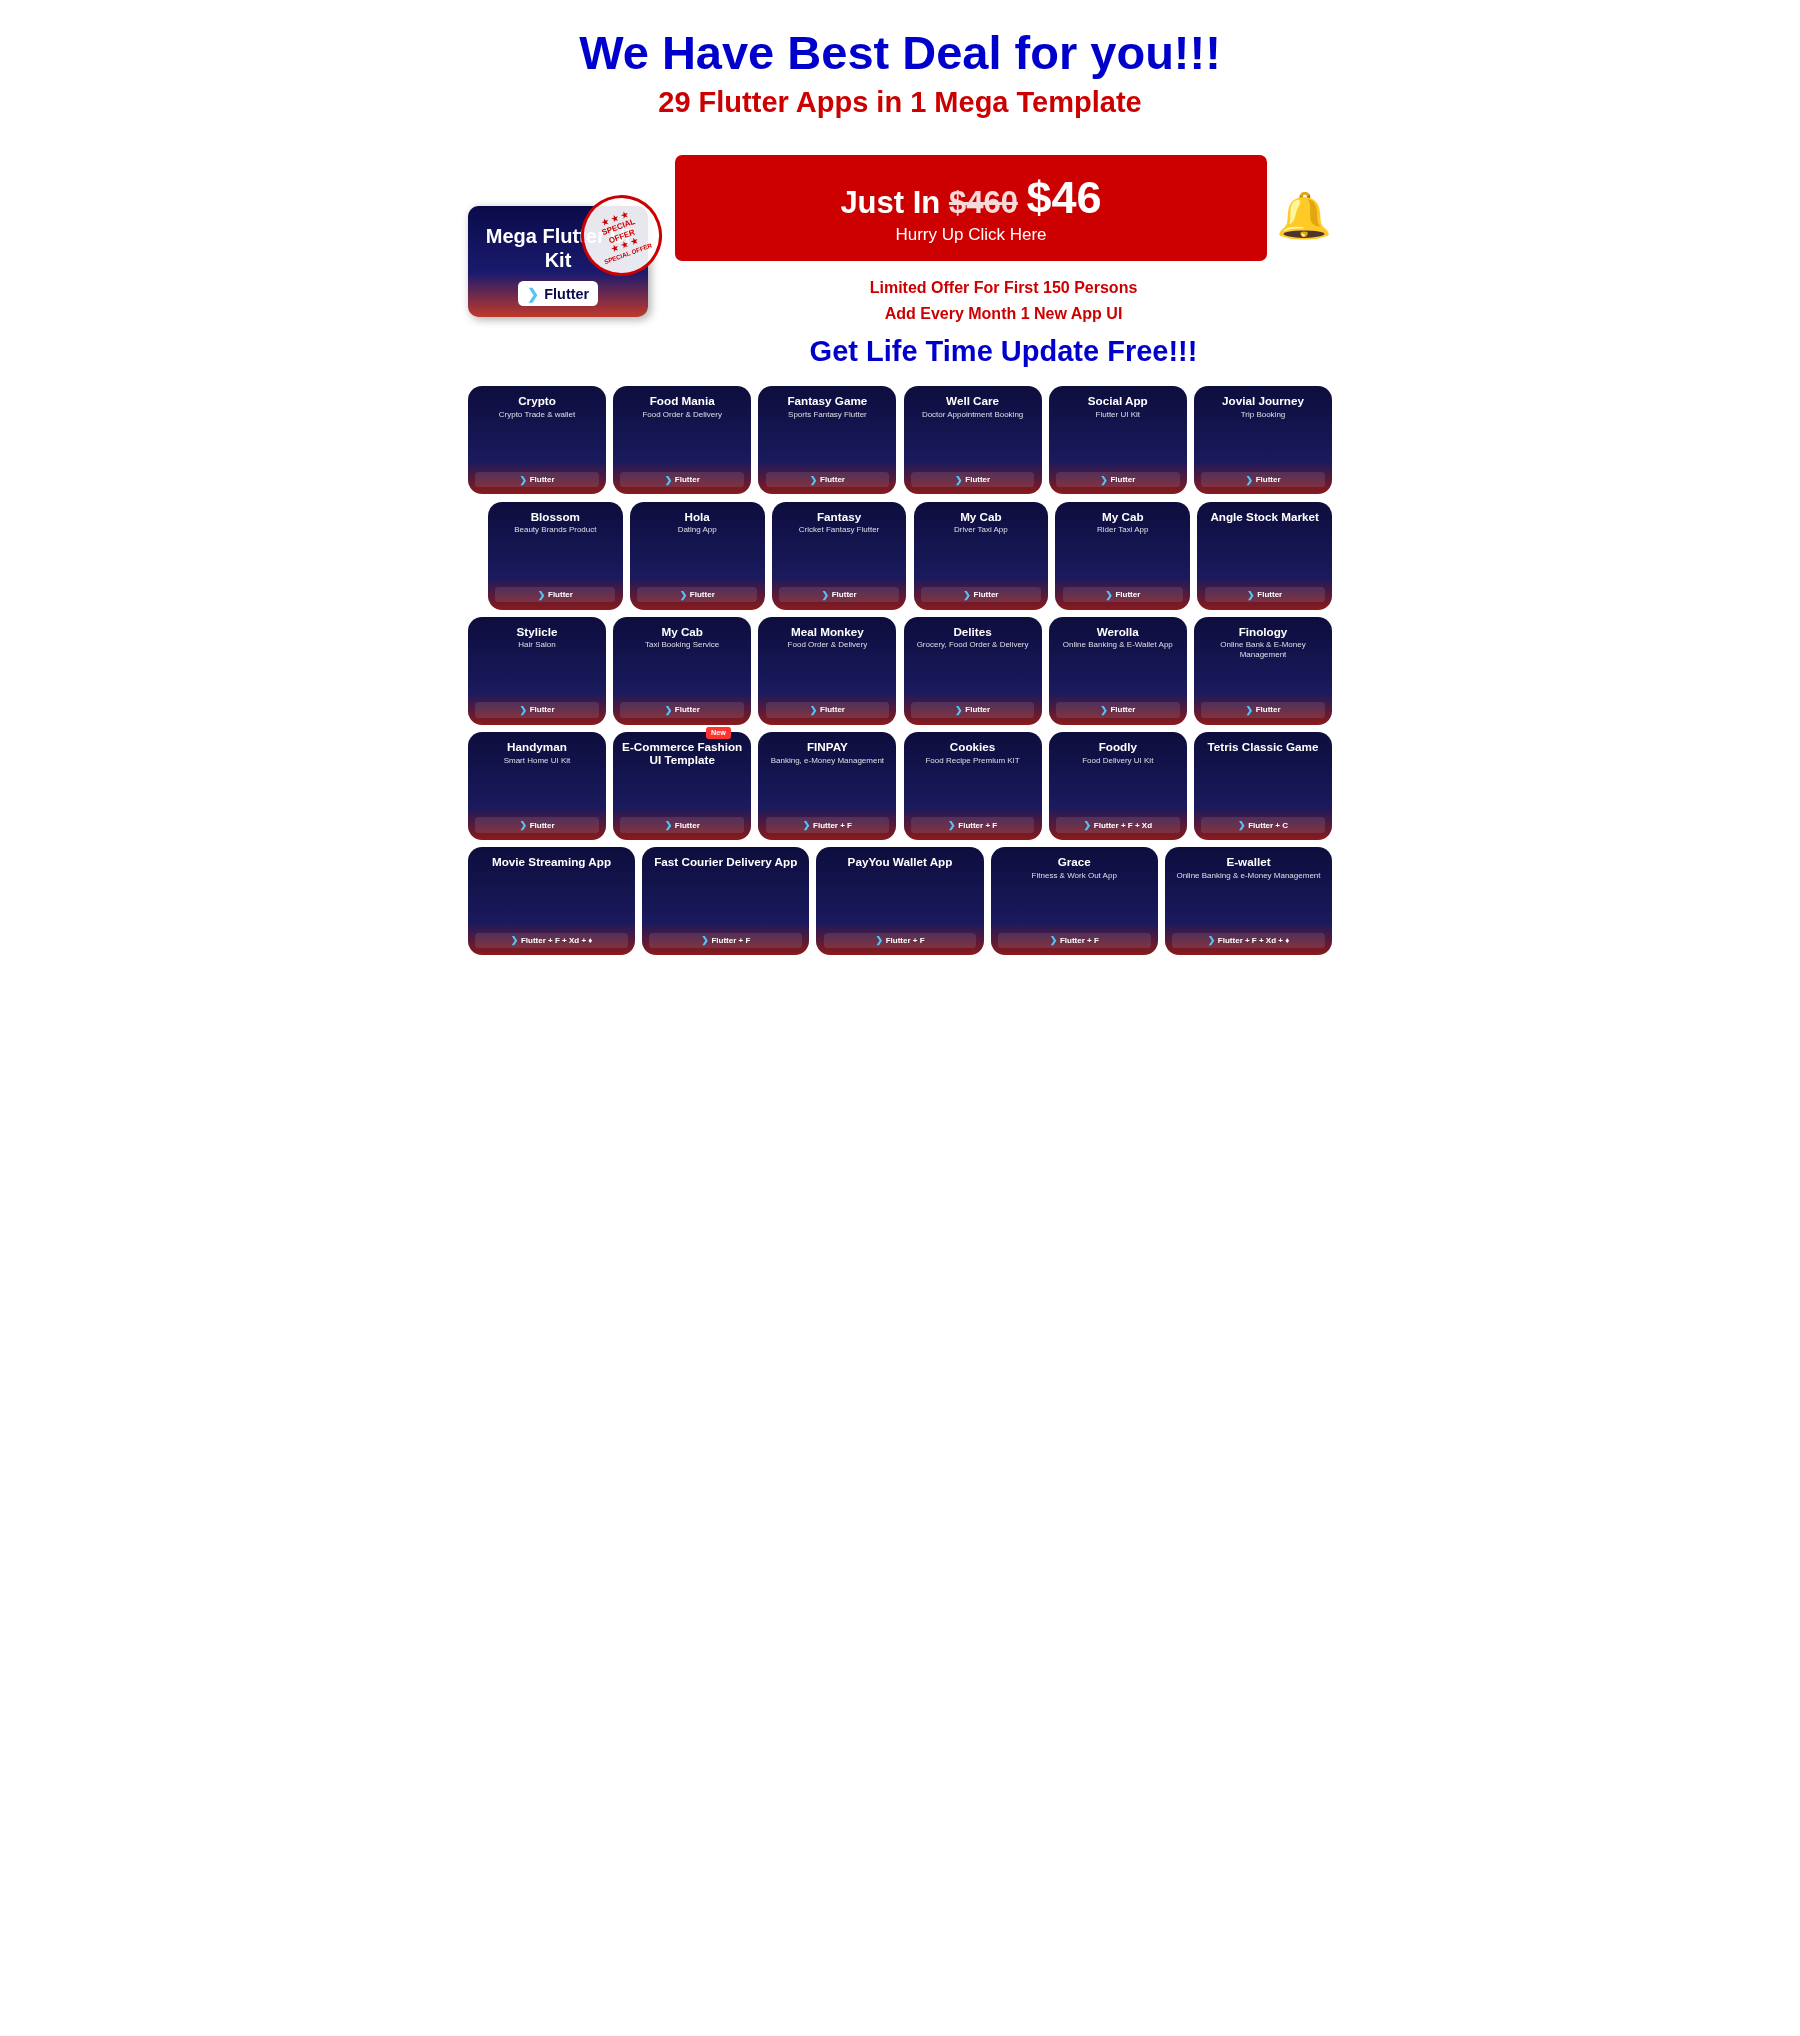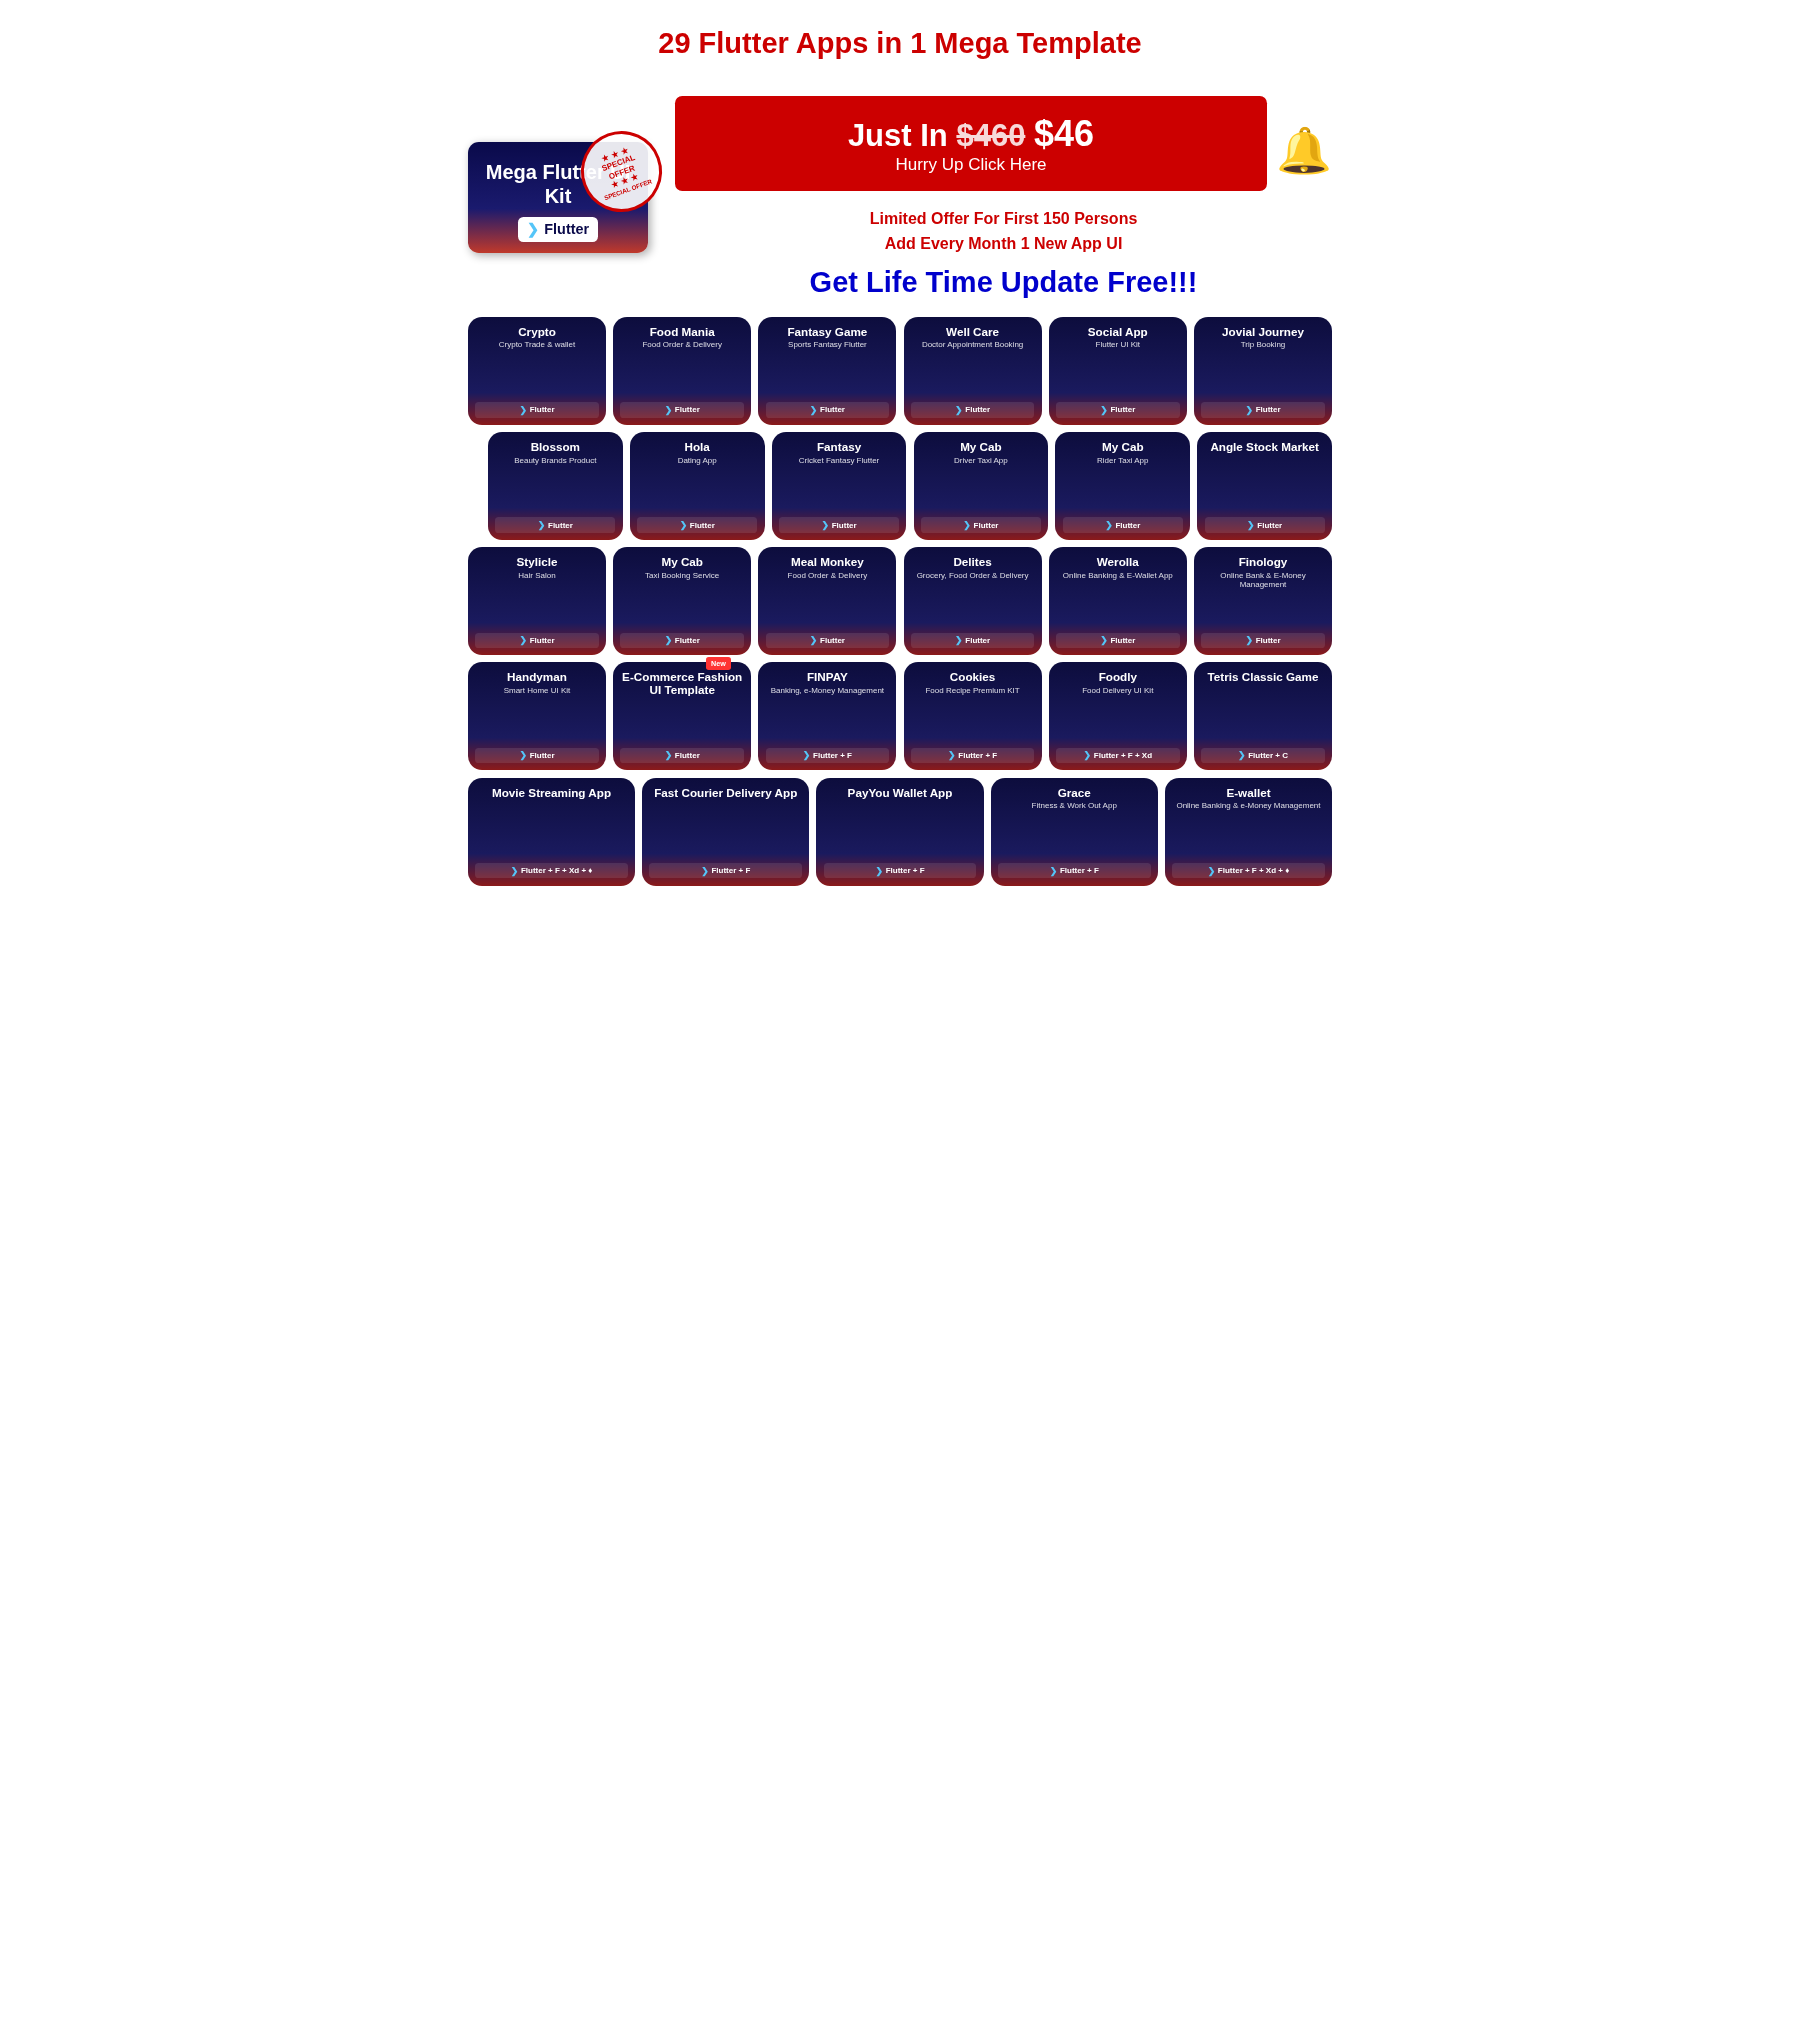--- a/index.html
+++ b/index.html
@@ -116,21 +116,21 @@
     .price-text {
       font-size: 31px;
       font-weight: 900;
       line-height: 1.2;
     }
     .old-price {
       text-decoration: line-through;
       opacity: 0.85;
     }
     .new-price {
-      font-size: 36px;
+      font-size: 45px;
     }
     .cta-label {
       font-size: 17px;
       font-weight: 400;
     }
     .bell-icon {
       font-size: 45px;
       display: inline-block;
       vertical-align: middle;
     }
@@ -229,20 +229,21 @@
       display: flex;
       align-items: center;
       gap: 9px;
       justify-content: center;
     }
   </style>
 </head>
 <body>
 
 <div class="header">
+  <div class="main-title">We Have Best Deal for you!!!</div>
   <div class="sub-title">29 Flutter Apps in 1 Mega Template</div>
 </div>
 
 <div class="hero">
 
   <div class="kit-box">
     <div class="kit-box-title">Mega Flutter UI Kit</div>
     <div class="flutter-badge">
       <span style="color:#54c5f8; font-weight:900;">❯</span>
       <span>Flutter</span>

